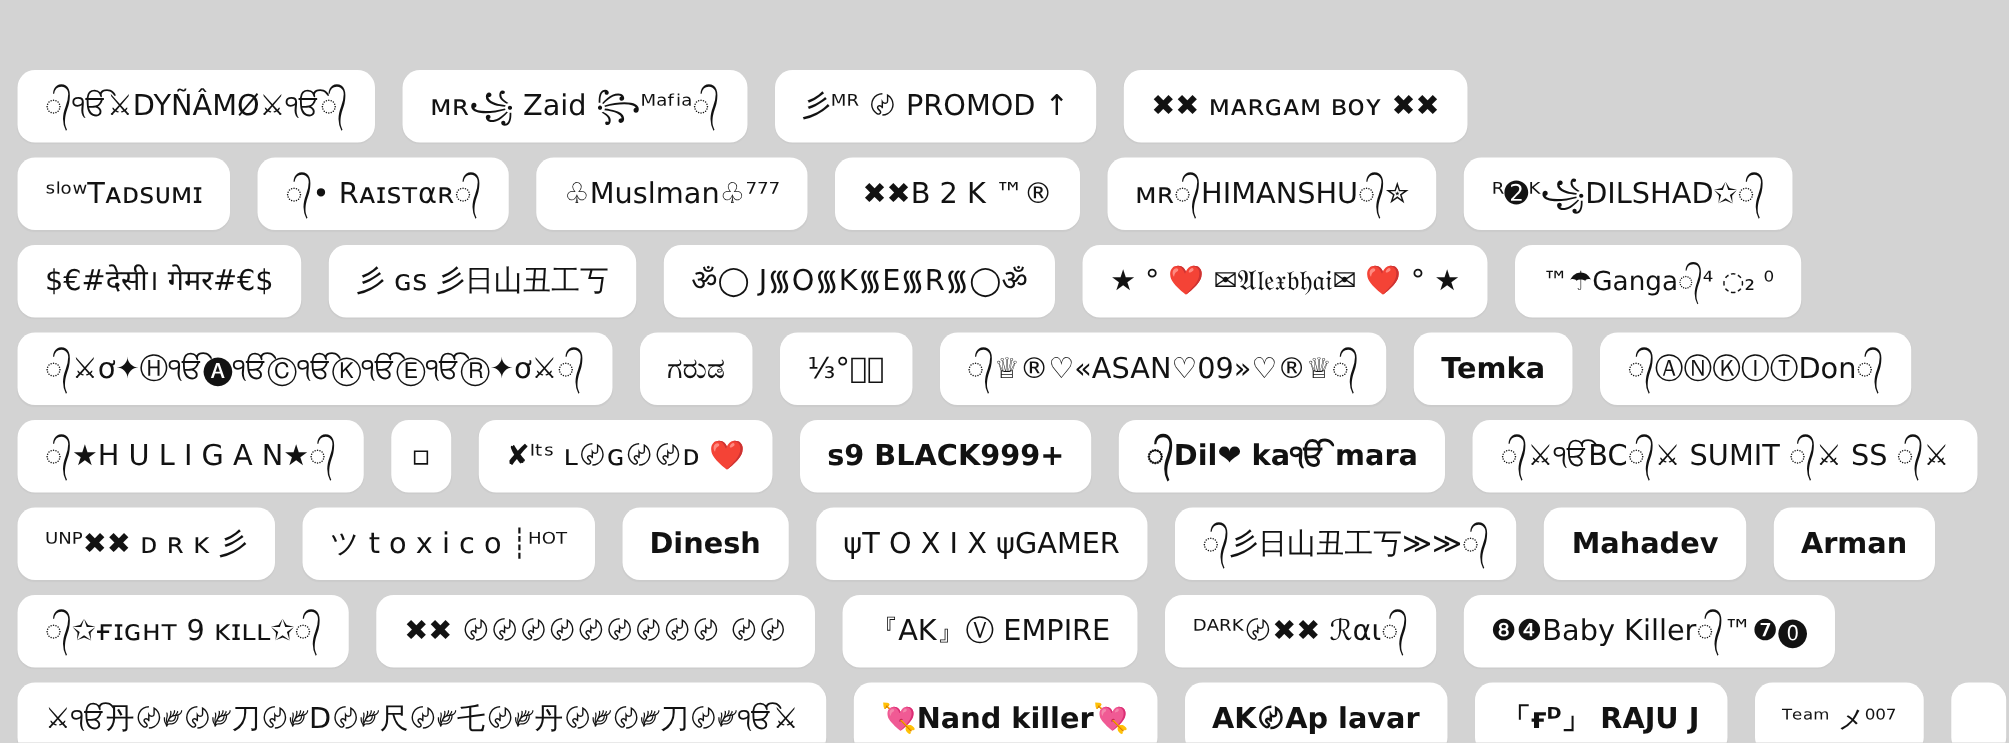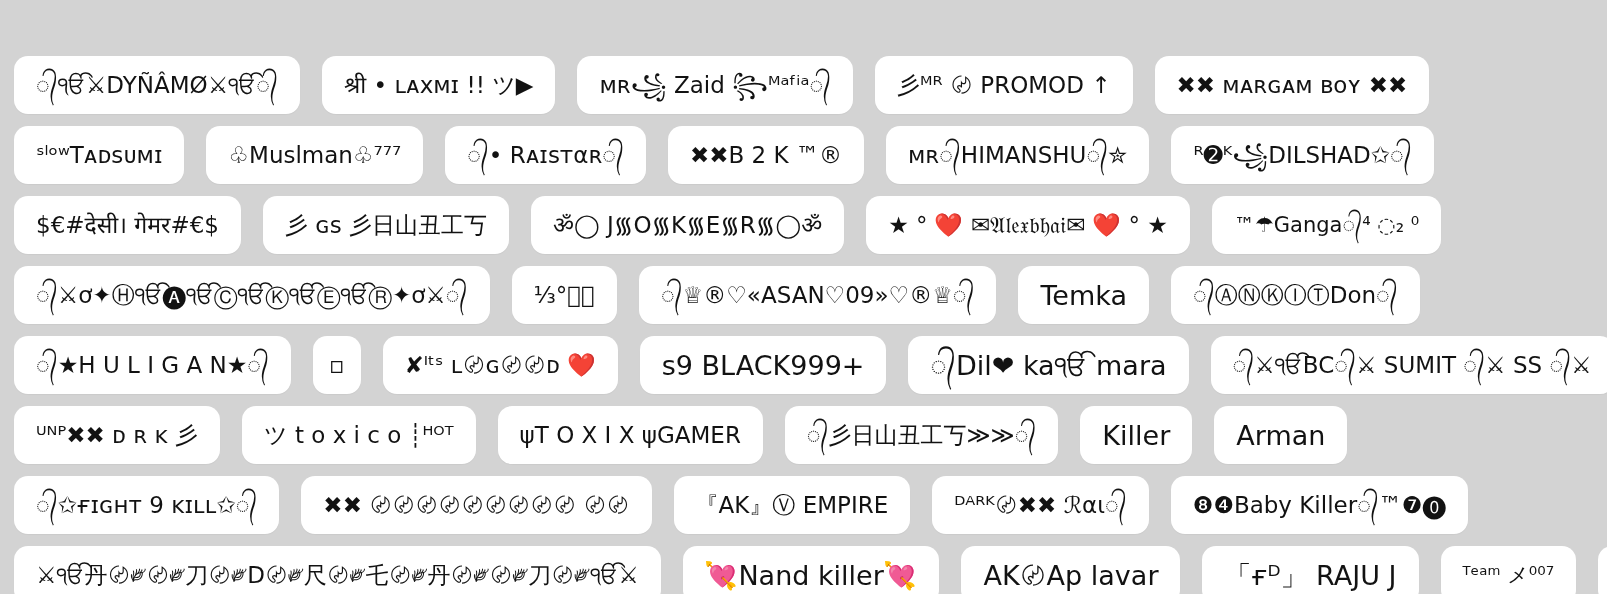--- a/index.html
+++ b/index.html
@@ -48,55 +48,52 @@
     font-family: "DejaVu Sans", "Liberation Sans", sans-serif;
     font-size: 25px;
     line-height: 1;
     color: #121212;
     white-space: nowrap;
     display: block;
   }
   
   .chip-text.s-sm   { font-size: 21px; }
   .chip-text.s-md   { font-size: 23px; }
-  .chip-text.s-lg   { font-size: 27px; }
+  .chip-text.s-lg   { font-size: 23px; font-weight: bold; }
   .chip.tiny { padding: 0 16px; }
 </style>
 </head>
 <body style="background: rgb(211, 211, 211);">
 
 <div id="board">
     <div class="chip-row">
       <div class="chip">
         <span class="chip-text s-md">᭄ੴ⚔DYÑÂMØ⚔ੴ᭄</span>
       </div>
       <div class="chip">
-        <span class="chip-text s-md">श्री • ʟᴀxᴍɪ !! ツ▶</span>
-      </div>
-      <div class="chip">
         <span class="chip-text s-md">ᴍʀ꧁ Zaid ꧂ᴹᵃᶠⁱᵃ᭄</span>
       </div>
       <div class="chip">
         <span class="chip-text s-md">彡ᴹᴿ 〄 PROMOD ↑</span>
       </div>
       <div class="chip">
         <span class="chip-text s-md">✖✖ ᴍᴀʀɢᴀᴍ ʙᴏʏ ✖✖</span>
       </div>
     </div>
     <div class="chip-row">
       <div class="chip">
         <span class="chip-text s-md">ˢˡᵒʷTᴀᴅsᴜᴍɪ</span>
       </div>
       <div class="chip">
+        <span class="chip-text s-md">᭄• Rᴀɪsᴛαʀ᭄</span>
+      </div>
+      <div class="chip">
         <span class="chip-text s-md">♧Muslman♧⁷⁷⁷</span>
       </div>
       <div class="chip">
-        <span class="chip-text s-md">᭄• Rᴀɪsᴛαʀ᭄</span>
-      </div>
-      <div class="chip">
         <span class="chip-text s-md">✖✖B 2 K ™®</span>
       </div>
       <div class="chip">
         <span class="chip-text s-md">ᴍʀ᭄HIMANSHU᭄✮</span>
       </div>
       <div class="chip">
         <span class="chip-text s-md">ᴿ➋ᴷ꧁DILSHAD✩᭄</span>
       </div>
     </div>
     <div class="chip-row">
@@ -112,20 +109,23 @@
       <div class="chip">
         <span class="chip-text s-md">★ ° ❤️ ✉𝔄𝔩𝔢𝔵𝔟𝔥𝔞𝔦✉ ❤️ ° ★</span>
       </div>
       <div class="chip">
         <span class="chip-text s-sm">™☂Ganga᭄⁴ ◌₂ ⁰</span>
       </div>
     </div>
     <div class="chip-row">
       <div class="chip">
         <span class="chip-text s-md">᭄⚔ơ✦Ⓗੴ🅐ੴⒸੴⓀੴⒺੴⓇ✦ơ⚔᭄</span>
+      </div>
+      <div class="chip">
+        <span class="chip-text s-md">ಗರುಡ</span>
       </div>
       <div class="chip">
         <span class="chip-text s-md">⅓°〄᭄</span>
       </div>
       <div class="chip">
         <span class="chip-text s-md">᭄♕®♡«ASAN♡09»♡®♕᭄</span>
       </div>
       <div class="chip">
         <span class="chip-text s-lg">Temka</span>
       </div>
@@ -154,27 +154,30 @@
       </div>
     </div>
     <div class="chip-row">
       <div class="chip">
         <span class="chip-text s-md">ᵁᴺᴾ✖✖ ᴅ ʀ ᴋ 彡</span>
       </div>
       <div class="chip">
         <span class="chip-text s-md">ツ t o x i c o ┊ᴴᴼᵀ</span>
       </div>
       <div class="chip">
+        <span class="chip-text s-lg">Dinesh</span>
+      </div>
+      <div class="chip">
         <span class="chip-text s-md">ψT O X I X ψGAMER</span>
       </div>
       <div class="chip">
         <span class="chip-text s-md">᭄彡日山丑工丂≫≫᭄</span>
       </div>
       <div class="chip">
-        <span class="chip-text s-lg">Killer</span>
+        <span class="chip-text s-lg">Mahadev</span>
       </div>
       <div class="chip">
         <span class="chip-text s-lg">Arman</span>
       </div>
     </div>
     <div class="chip-row">
       <div class="chip">
         <span class="chip-text s-md">᭄✩ғɪɢʜᴛ 9 ᴋɪʟʟ✩᭄</span>
       </div>
       <div class="chip">

